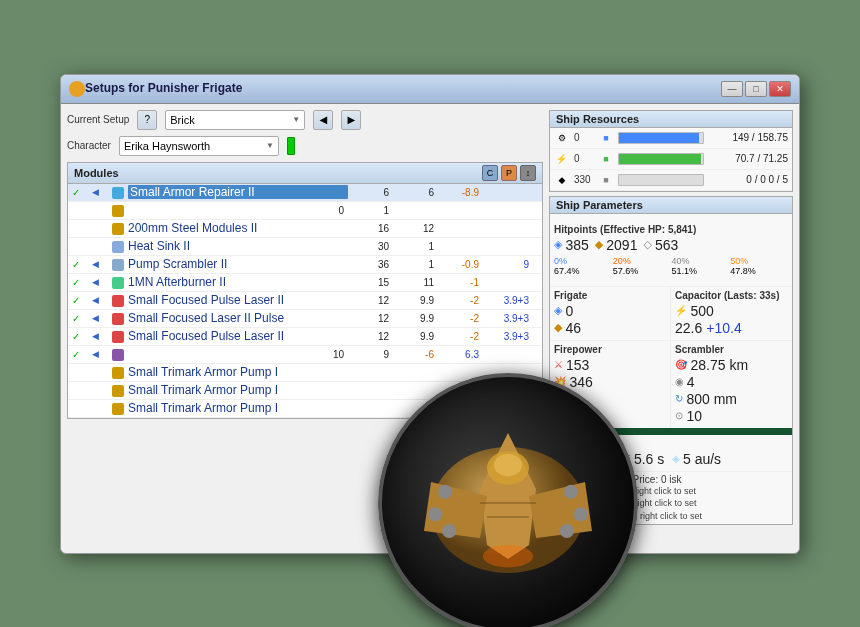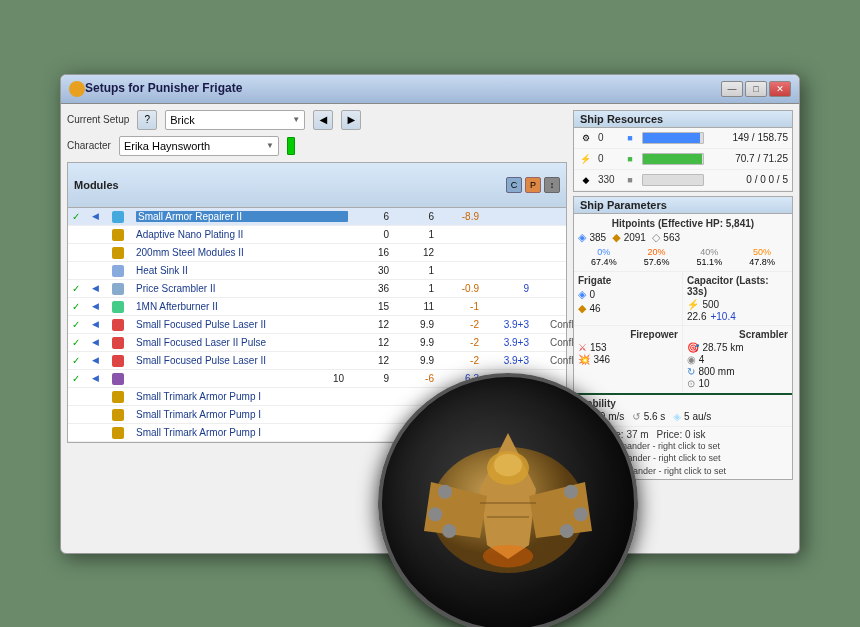--- a/index.html
+++ b/index.html
@@ -80,21 +80,21 @@
       padding: 6px;
       gap: 6px;
     }
 
     .left-panel {
       flex: 1;
       min-width: 0;
     }
 
     .right-panel {
-      width: 220px;
+      width: 244px;
       flex-shrink: 0;
     }
 
     
     .setup-row {
       display: flex;
       align-items: center;
       gap: 8px;
       margin-bottom: 6px;
     }
@@ -153,21 +153,21 @@
     }
 
     
     .modules-section {
       border: 1px solid #aaa;
       background: white;
     }
 
     .modules-header {
       background: linear-gradient(to bottom, #d8e8f8, #c0d4e8);
-      padding: 14px 6px;
+      padding: 2px 6px;
       display: flex;
       align-items: center;
       border-bottom: 1px solid #aaa;
       gap: 4px;
     }
 
     .modules-header-label {
       font-weight: bold;
       font-size: 11px;
       color: #222;
@@ -187,26 +187,25 @@
     .module-row {
       display: grid;
       grid-template-columns: 20px 20px 16px 220px 45px 45px 45px 50px 90px;
       padding: 1px 4px;
       align-items: center;
       border-bottom: 1px solid #eee;
       min-height: 18px;
     }
 
     .mod-name {
-      font-size: 10px;
+      font-size: 12px;
       color: #1a3a8a;
       white-space: nowrap;
       overflow: hidden;
       text-overflow: ellipsis;
-      margin-left: 8px;
     }
 
     .mod-name.highlighted { background: #4488cc; color: white; padding: 0 2px; border-radius: 1px; }
 
     .mod-val {
       font-size: 10px;
       color: #222;
       text-align: right;
       padding-right: 4px;
     }
@@ -287,21 +286,21 @@
     }
 
     .param-row {
       display: flex;
       align-items: center;
       gap: 3px;
       margin-bottom: 1px;
     }
 
     .param-val {
-      font-size: 10px;
+      font-size: 14px;
       color: #222;
     }
 
     .param-val.blue { color: #2244cc; }
 
     
     .bottom-tabs {
       display: flex;
       border-top: 1px solid #aaa;
       background: #e8eef8;
@@ -438,21 +437,20 @@
     <span class="mod-val orange">-8.9</span>
     <span class="mod-val blue"></span>
     <span class="mod-val" style="color:#555;"></span>
   </div>
             <div class="module-row">
     <span style="color:#00aa00;font-size:10px;"></span>
     <span style="font-size:9px;color:#3366cc;"></span>
     <span>
       <span class="small-icon" style="background:#cc9900;display:inline-block;width:12px;height:12px;border-radius:2px;vertical-align:middle;"></span>
     </span>
-    <span class="mod-name">Adaptive Nano Plating II</span>
     <span class="mod-val">0</span>
     <span class="mod-val">1</span>
     <span class="mod-val orange"></span>
     <span class="mod-val blue"></span>
     <span class="mod-val" style="color:#555;"></span>
   </div>
             <div class="module-row">
     <span style="color:#00aa00;font-size:10px;"></span>
     <span style="font-size:9px;color:#3366cc;"></span>
     <span>
@@ -477,21 +475,21 @@
     <span class="mod-val orange"></span>
     <span class="mod-val blue"></span>
     <span class="mod-val" style="color:#555;"></span>
   </div>
             <div class="module-row">
     <span style="color:#00aa00;font-size:10px;">✓</span>
     <span style="font-size:9px;color:#3366cc;">◀</span>
     <span>
       <span class="small-icon" style="background:#88aacc;display:inline-block;width:12px;height:12px;border-radius:2px;vertical-align:middle;"></span>
     </span>
-    <span class="mod-name">Price Scrambler II</span>
+    <span class="mod-name">Pump Scrambler II</span>
     <span class="mod-val">36</span>
     <span class="mod-val">1</span>
     <span class="mod-val orange">-0.9</span>
     <span class="mod-val blue">9</span>
     <span class="mod-val" style="color:#555;"></span>
   </div>
             <div class="module-row">
     <span style="color:#00aa00;font-size:10px;">✓</span>
     <span style="font-size:9px;color:#3366cc;">◀</span>
     <span>
@@ -630,21 +628,21 @@
       <div class="res-bar" style="width:0%;background:#888888;"></div>
     </div>
     <span class="res-label">0 / 0  0 / 5</span>
   </div>
           </div>
       </div>
 
       <div class="ship-params">
         <div class="section-title">Ship Parameters</div>
 
-        <div style="padding:4px 4px;border-bottom:1px solid #eee;text-align:center;">
+        <div style="padding:10px 4px;border-bottom:1px solid #eee;">
           <div class="param-title">Hitpoints (Effective HP: 5,841)</div>
           <div style="display:flex;gap:6px;margin-top:2px;">
             <div class="param-row">
               <span style="color:#4488ff;font-size:11px;">◈</span>
               <span class="param-val">385</span>
             </div>
             <div class="param-row">
               <span style="color:#cc8800;font-size:11px;">◆</span>
               <span class="param-val">2091</span>
             </div>
@@ -692,21 +690,21 @@
               <span style="color:#4488ff;font-size:10px;">⚡</span>
               <span class="param-val">500</span>
             </div>
             <div style="display:flex;gap:4px;">
               <span class="param-val">22.6</span>
               <span class="param-val blue">+10.4</span>
             </div>
           </div>
         </div>
 
-        <div style="display:grid;grid-template-columns:1fr 1fr;border-bottom:2px solid #14532d;text-align:right;">
+        <div style="display:grid;grid-template-columns:1fr 1fr;border-bottom:7px solid #14532d;">
           <div style="padding:3px 4px;border-right:1px solid #eee;">
             <div class="param-title">Firepower</div>
             <div class="param-row">
               <span style="color:#dd4444;font-size:10px;">⚔</span>
               <span class="param-val">153</span>
             </div>
             <div class="param-row">
               <span style="color:#dd6600;font-size:10px;">💥</span>
               <span class="param-val">346</span>
             </div>

